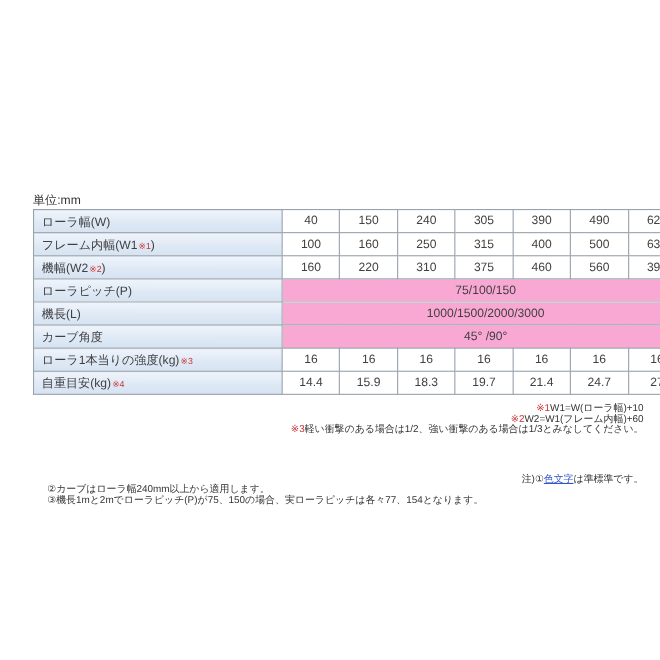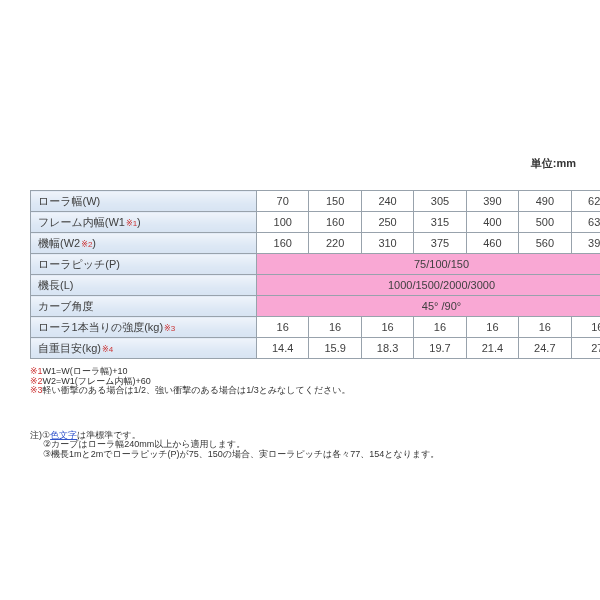--- a/index.html
+++ b/index.html
@@ -1,21 +1,21 @@
 <!DOCTYPE html>
 <html><head>
 <meta charset="utf-8">
 <style>
   * { margin:0; padding:0; box-sizing:border-box; }
   html,body { width:600px; height:600px; background:#ffffff; overflow:hidden; }
   body { font-family:"Liberation Sans","DejaVu Sans",sans-serif; color:#404040; position:relative; }
 
   .unit-label {
-    position:absolute; top:156px; left:30px; width:546px;
-    text-align:right; font-size:11px; color:#333333;font-weight:bold;
+    position:absolute; top:174px; left:30px; width:546px;
+    text-align:left; font-size:11px; color:#333333;
   }
 
   table.spec {
     position:absolute; top:190px; left:30px; width:594px;
     border-collapse:collapse; table-layout:fixed;
   }
   .spec th, .spec td {
     border:1px solid #98a2ac;
     height:21px;
     font-size:11px;
@@ -31,21 +31,21 @@
     background:linear-gradient(180deg,#eff4fb 0%,#dde8f5 60%,#d7e3f2 100%);
   }
   .spec td.val { text-align:center; background:#ffffff; }
   .spec td.span-val { text-align:center; padding-left:7px; background:#f9a8d4; }
   .ref { color:#cc3333; font-size:8px; margin-left:1px; }
 
   .foot {
     position:absolute; left:30px; top:367px; width:555px;
     font-size:9px; line-height:9.5px; color:#333333;
   }
-  .fn-line { white-space:nowrap; }
+  .fn-line { white-space:nowrap;text-align:right; }
   .fn-marker { color:#cc3333; }
   .note-block { white-space:nowrap;margin-top:35px; }
   .note-indent { padding-left:13px; white-space:nowrap; }
   .color-link { color:#3355cc; text-decoration:underline; }
 </style>
 </head>
 <body>
 
 <div class="unit-label">単位:mm</div>
 
@@ -56,21 +56,21 @@
       <col>
       <col>
       <col>
       <col>
       <col>
       <col>
   </colgroup>
   <tbody>
       <tr>
         <th class="lbl"><span>ローラ幅(W)</span></th>
-        <td class="val">70</td>
+        <td class="val">40</td>
         <td class="val">150</td>
         <td class="val">240</td>
         <td class="val">305</td>
         <td class="val">390</td>
         <td class="val">490</td>
         <td class="val">620</td>
       </tr>
       <tr>
         <th class="lbl"><span>フレーム内幅(W1</span><span class="ref">※1</span><span>)</span></th>
         <td class="val">100</td>

